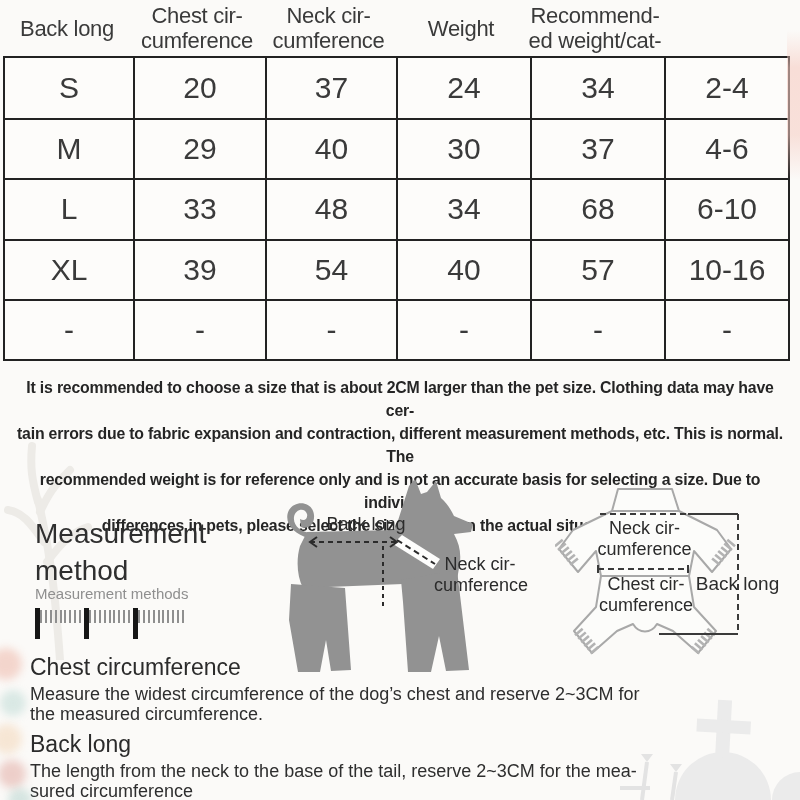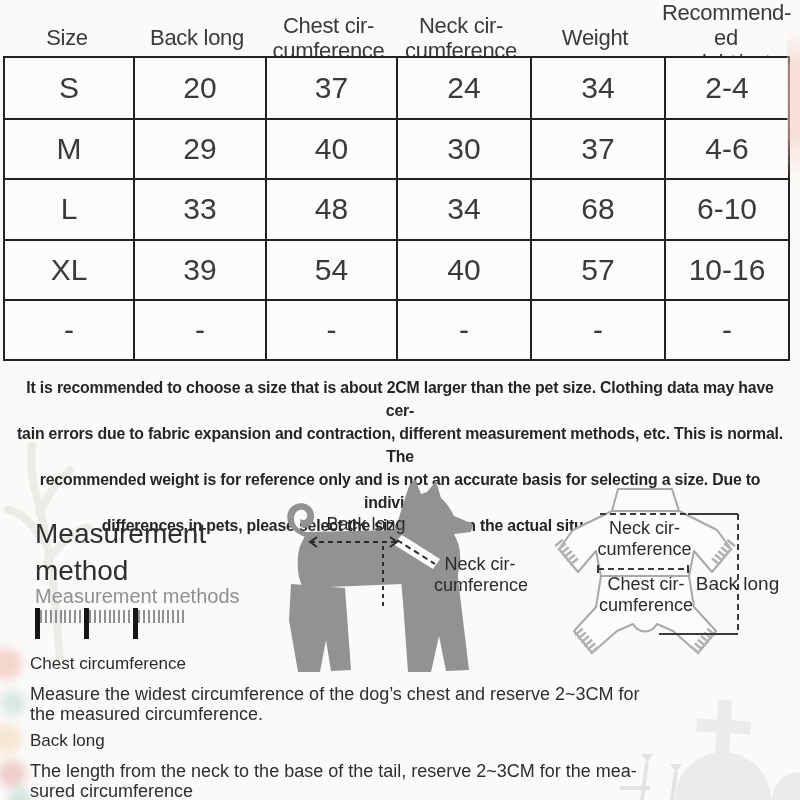--- a/index.html
+++ b/index.html
@@ -46,37 +46,37 @@
     transform:scaleX(0.96); transform-origin:50% 50%;
     font-weight:600; letter-spacing:-0.2px;
   }
 
   
   .m-title {
     position:absolute; left:35px; top:515px; font-size:28px; line-height:37px;
     color:#2f2f2f; white-space:pre-line;
   }
   .m-sub {
-    position:absolute; left:35px; top:585px; font-size:20px; color:#8f8f8f;
+    position:absolute; left:35px; top:585px; font-size:15px; color:#8f8f8f;
   }
   .ruler { position:absolute; left:35px; top:608px; width:150px; height:31px; }
   .ruler .small {
     position:absolute; left:0; top:2px; width:150px; height:13px;
     background:repeating-linear-gradient(90deg, #8f8f8f 0 2px, transparent 2px 4.9px);
   }
   .ruler .big { position:absolute; top:0; width:5px; height:31px; background:#161616; }
 
   
   .dlabel {
     position:absolute; font-size:18px; line-height:21px; color:#2b2b2b;
     text-align:center; white-space:pre-line; z-index:5;
   }
 
   
-  .sec-h { position:absolute; left:30px; font-size:17px; color:#2b2b2b; }
+  .sec-h { position:absolute; left:30px; font-size:23px; color:#2b2b2b; }
   .sec-p {
     position:absolute; left:30px; font-size:18px; line-height:20px;
     color:#2e2e2e; white-space:pre-line;
   }
 
   
   .blob { position:absolute; border-radius:50%; filter:blur(4px); opacity:.4; }
   svg { position:absolute; }
 </style>
 </head>
@@ -88,21 +88,20 @@
     <g stroke="#edebe7" stroke-width="8" fill="none" stroke-linecap="round">
       <path d="M60 230 C55 160 50 120 38 70"></path>
       <path d="M44 112 C30 92 22 82 8 80"></path>
       <path d="M47 132 C62 112 72 102 88 97"></path>
       <path d="M38 72 C32 50 30 38 32 16"></path>
       <path d="M40 82 C50 60 57 53 70 40"></path>
     </g>
   </svg>
 
   <div class="thead">
-    <div class="th">Size</div>
     <div class="th">Back long</div>
     <div class="th">Chest cir-
 cumference</div>
     <div class="th">Neck cir-
 cumference</div>
     <div class="th">Weight</div>
     <div class="th">Recommend-
 ed weight/cat-</div>
   </div>
 

